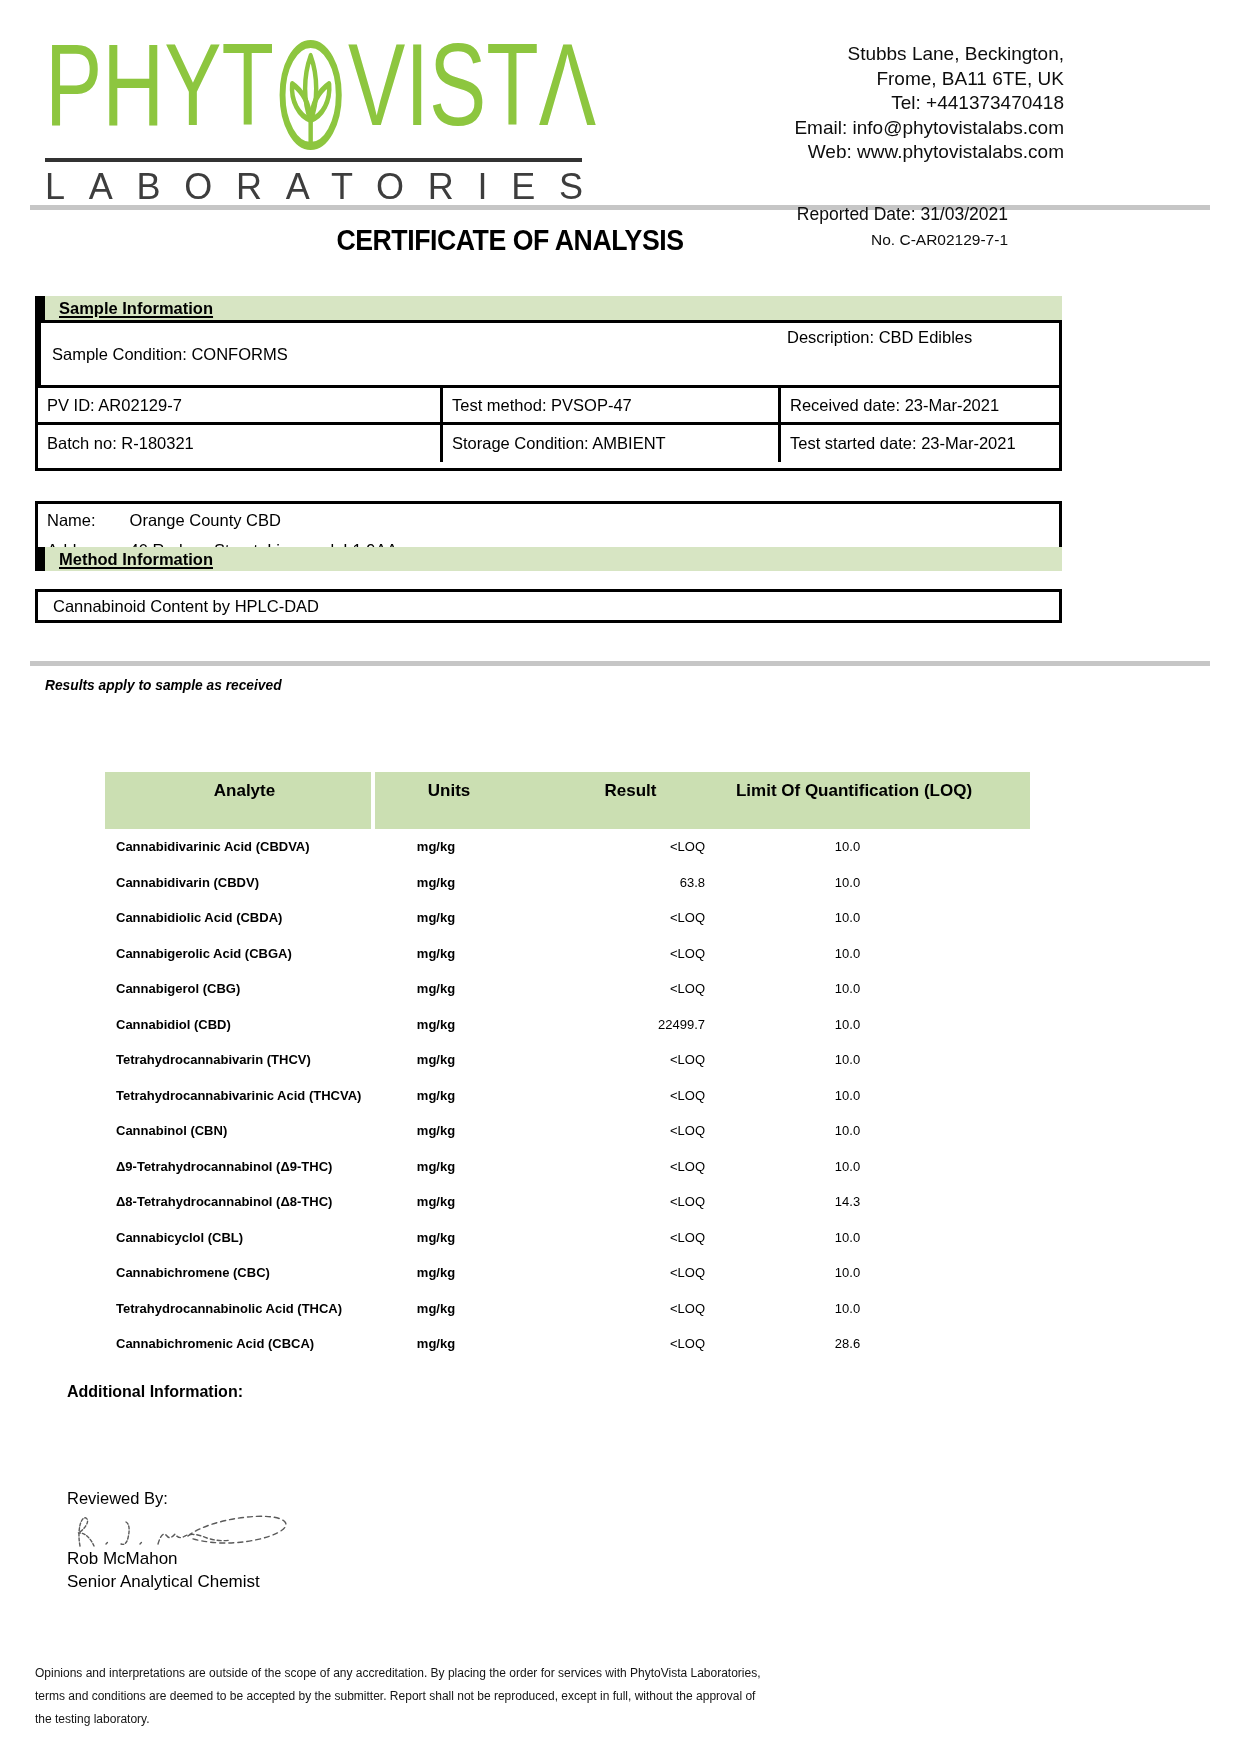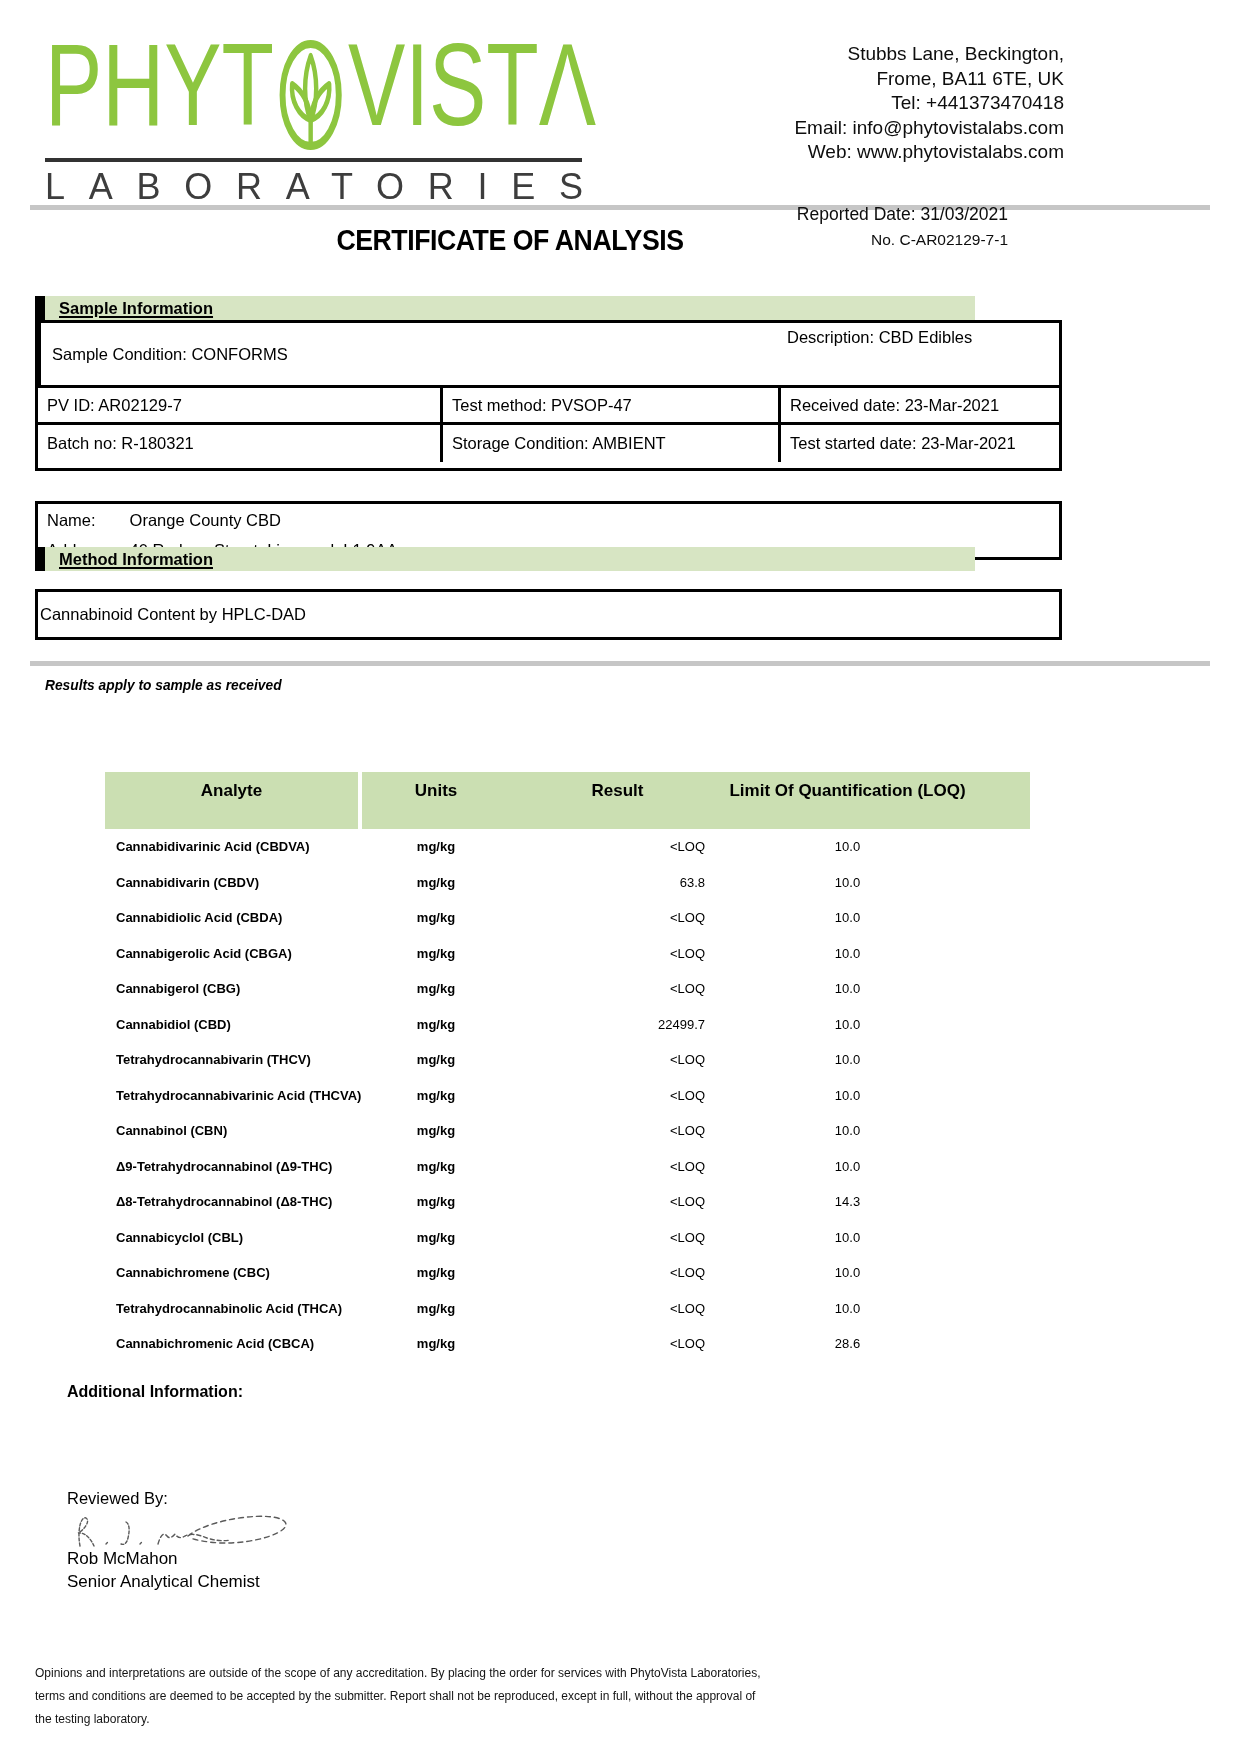--- a/index.html
+++ b/index.html
@@ -38,21 +38,21 @@
   .reported-date { font-size:17.5px; color:#0d0d0d; }
   .report-no { font-size:15.5px; margin-top:6px; color:#0d0d0d; }
   .doc-title {
     position:absolute; top:224px; left:35px; width:950px; text-align:center;
     font-size:29px; font-weight:bold; letter-spacing:-0.5px;
     transform:scaleX(0.92); transform-origin:center top;
   }
 
   
   .sec-bar {
-    position:absolute; left:35px; width:940px; height:24px;
+    position:absolute; left:35px; width:1027px; height:24px;
     background:#d7e5c3; border-left:10px solid #000;
     display:flex; align-items:center; padding-left:14px;
   }
   .sec-bar span {
     font-size:16.5px; font-weight:bold;
     text-decoration:underline; text-decoration-thickness:2px; text-underline-offset:2px;
   }
   .sec-box { position:absolute; left:35px; width:1027px; border:3px solid #000; background:#fff; }
 
   .bar-sample { top:296px; }
@@ -65,34 +65,34 @@
   .row-3col.mid { border-bottom:3px solid #000; }
   .row-3col .cell { display:flex; align-items:center; padding-left:9px; }
   .row-3col .cell + .cell { border-left:3px solid #000; }
 
   .bar-customer { top:477px; }
   .box-customer { top:501px; height:59px; padding:7px 9px; }
   .kv-line { font-size:16.5px; margin-bottom:11px; }
   .kv-label { display:inline-block; width:78px; }
 
   .bar-method { top:547px; }
-  .box-method { top:589px; height:51px; display:flex; align-items:center; padding-left:2px; }
+  .box-method { top:589px; height:34px; display:flex; align-items:center; padding-left:15px; }
 
   
   .results-note {
     position:absolute; top:677px; left:45px;
     font-size:14.5px; font-weight:bold; font-style:italic;
     transform:scaleX(0.95); transform-origin:left top;
   }
 
   
   .rtable { position:absolute; top:772px; left:105px; width:925px; }
   .rt-head {
     display:grid; grid-template-columns:257px 168px 175px 1fr;
-    background:#cbdfb2; height:57px;
+    background:#cbdfb2; height:57px;padding-left:13px;
   }
   .rt-head .hcell { padding-top:9px; font-size:17px; font-weight:bold; text-align:center; }
   .rt-head .hcell.h-analyte { border-right:4px solid #ffffff; }
   .rt-head .hcell.h-units { padding-right:20px; }
   .rt-head .hcell.h-loq { padding-right:40px; }
   .rt-row {
     display:grid; grid-template-columns:257px 168px 175px 1fr;
     height:35.5px; align-items:center; font-size:13px;
   }
   .rt-row .c-analyte { font-weight:bold; padding-left:11px; }

